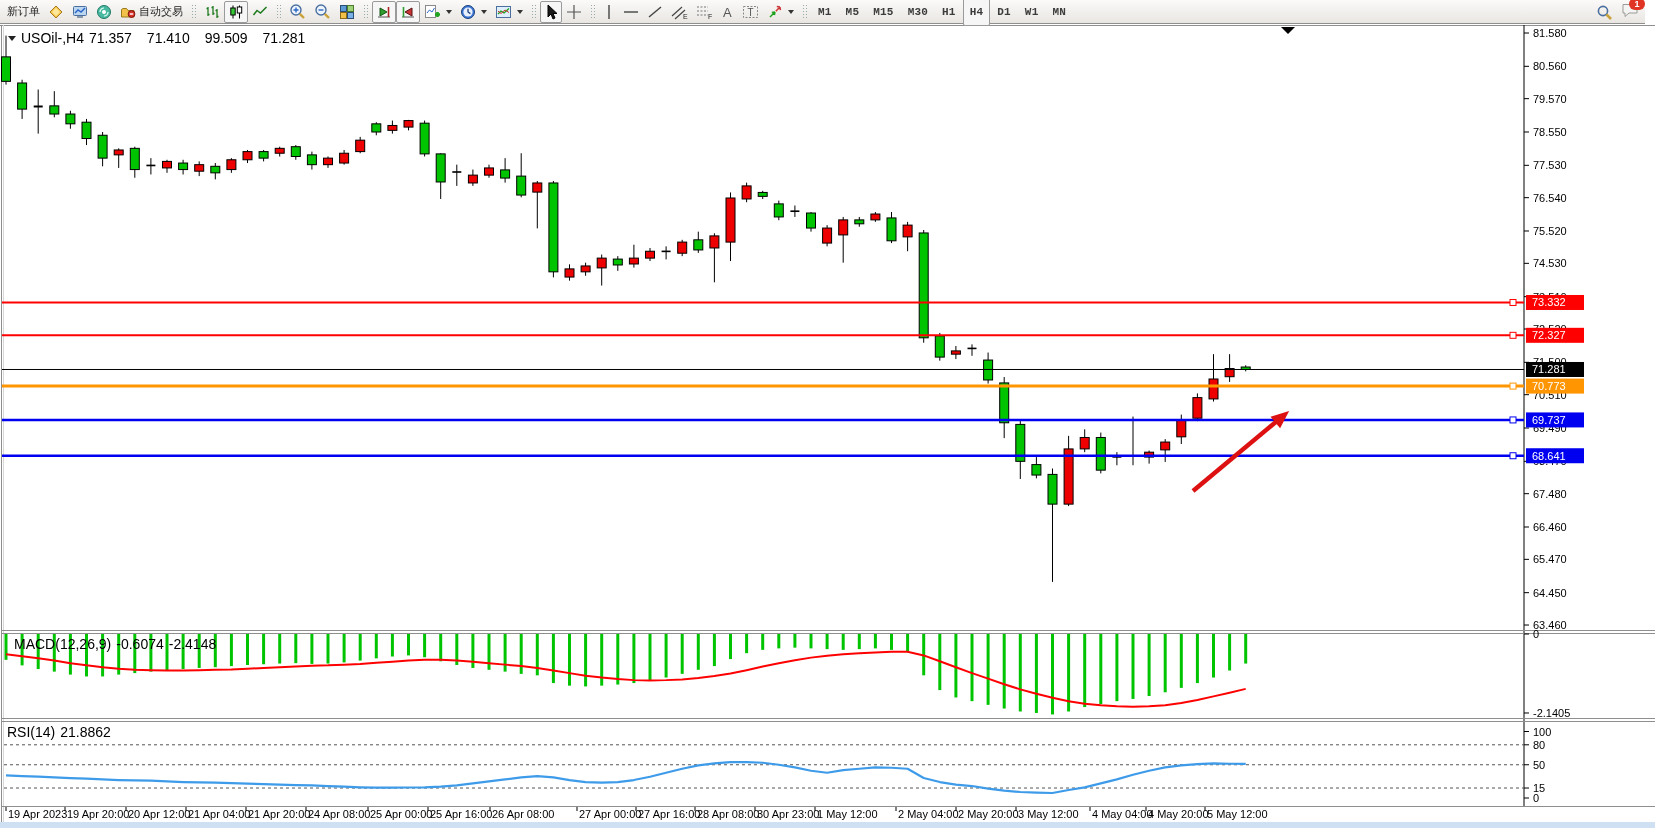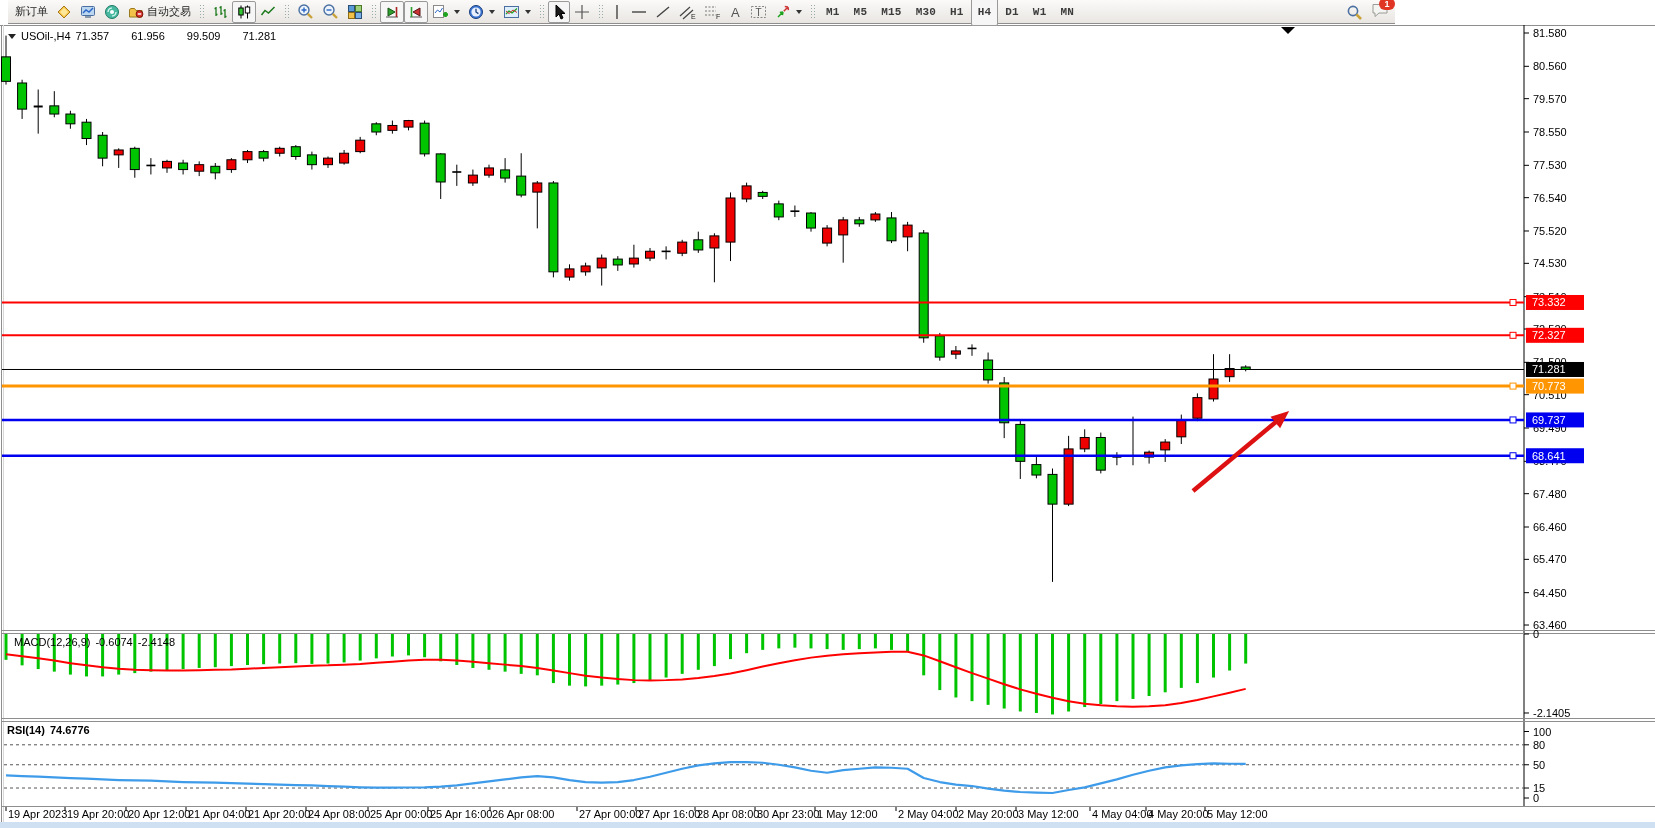--- a/index.html
+++ b/index.html
@@ -1,32 +1,32 @@
 <!DOCTYPE html>
 <html><head>
 <meta charset="utf-8">
 <style>
   html,body{margin:0;padding:0;background:#fff;}
   body{width:1655px;height:828px;overflow:hidden;font-family:"Liberation Sans",sans-serif;-webkit-font-smoothing:none;}
   #app{position:relative;width:1655px;height:828px;background:#fff;}
   
-  #toolbar{position:absolute;left:0;top:0;width:1387px;height:24px;background:linear-gradient(#fbfaf9,#e9e6e2);border-bottom:1px solid #8e8e8e;display:flex;align-items:center;padding-left:3px;box-sizing:border-box;z-index:6;margin-left:8px;}
+  #toolbar{position:absolute;left:0;top:0;width:1645px;height:24px;background:linear-gradient(#fbfaf9,#e9e6e2);border-bottom:1px solid #8e8e8e;display:flex;align-items:center;padding-left:3px;box-sizing:border-box;z-index:6;}
   .grip{width:5px;height:15px;margin:0 4px;background-image:radial-gradient(#9aa 34%,transparent 36%);background-size:3px 3px;flex:none;}
   .btn{height:20px;display:flex;align-items:center;gap:3px;padding:0 3px;font-size:11px;color:#222;border:1px solid transparent;border-radius:2px;flex:none;white-space:nowrap;}
   .btn.active{border:1px solid #9a9a9a;background:#f6f6f6;}
   .tf{padding:3px 6px;font-weight:700;color:#3c3c3c;letter-spacing:.2px;font-family:Liberation Mono, monospace;}
   .caret{width:0;height:0;border-left:3px solid transparent;border-right:3px solid transparent;border-top:4px solid #333;margin-left:2px;}
   .tbicon{display:block;flex:none;}
   #tb-right{position:absolute;right:6px;top:2px;display:flex;align-items:center;gap:8px;}
   #chat-badge{position:absolute;top:-4px;right:-6px;min-width:12px;height:12px;border-radius:7px;background:#e03424;color:#fff;font-size:9px;line-height:12px;text-align:center;padding:0 2px;font-weight:700;}
   
-  .info{position:absolute;font-size:11px;color:#000;z-index:4;display:flex;gap:5px;align-items:center;white-space:nowrap;}
+  .info{position:absolute;font-size:14px;color:#000;z-index:4;display:flex;gap:5px;align-items:center;white-space:nowrap;}
   #symbol-info{left:8px;top:30px;}
   #macd-info{left:14px;top:636px;}
-  #rsi-info{left:7px;top:724px;font-weight:bold;}
+  #rsi-info{left:7px;top:724px;}
   .dd-tri{width:0;height:0;border-left:4px solid transparent;border-right:4px solid transparent;border-top:5px solid #222;display:inline-block;}
   svg text{font-family:"Liberation Sans",sans-serif;}
 </style>
 </head>
 <body>
 
 <div id="app">
 
   
   <div id="toolbar">
@@ -622,29 +622,29 @@
         <line x1="1193" y1="491" x2="1283" y2="416" stroke="#dd1111" stroke-width="4.5"></line>
         <polygon points="1289.145770236779,410.8785248026842 1280.1191702015099,428.16350359362514 1270.5164042065426,416.64018439966446" fill="#dd1111"></polygon>
       </g>
       <polygon points="1281,27 1295,27 1288,34" fill="#000"></polygon>
     </svg>
 
   
   <div class="info" id="symbol-info">
     <span class="dd-tri"></span>
     <span>USOil-,H4</span>
-    <span style="display:flex;gap:22px">
+    <span style="display:flex;gap:15px">
       <span>71.357</span>
-      <span>61.956</span>
+      <span>71.410</span>
       <span>99.509</span>
       <span>71.281</span>
     </span>
   </div>
   <div class="info" id="macd-info">
     <span>MACD(12,26,9)</span>
     <span>-0.6074</span>
     <span>-2.4148</span>
   </div>
   <div class="info" id="rsi-info">
     <span>RSI(14)</span>
-    <span>74.6776</span>
+    <span>21.8862</span>
   </div>
 </div>
 
 </body></html>

